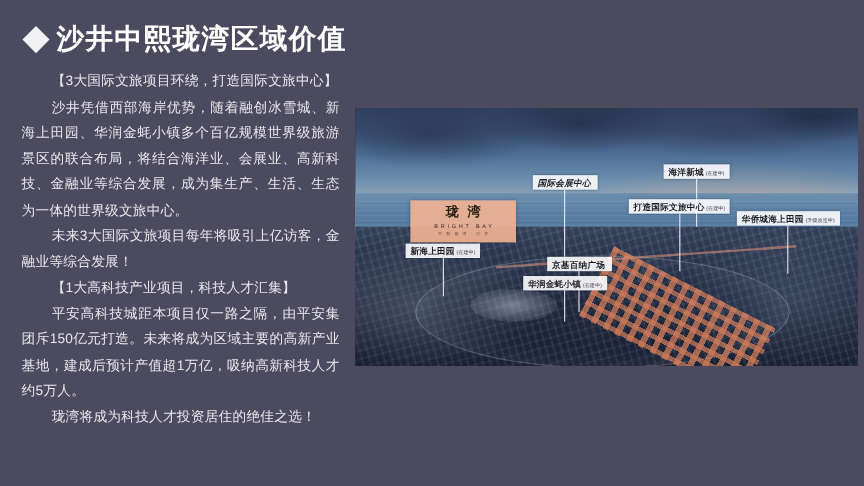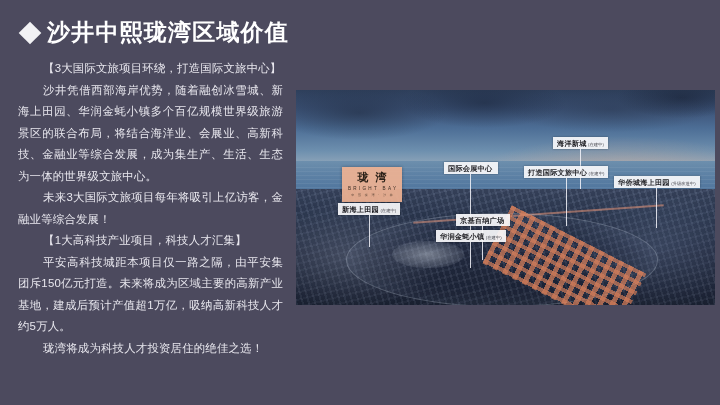--- a/index.html
+++ b/index.html
@@ -244,21 +244,21 @@
   .pin-stem {
     width: 1px;
     background: rgba(245,245,250,0.85);
   }
 
   
   .badge {
     position: absolute;
     left: 46px;
     top: 77px;
-    width: 60px;
+    width: 88px;
     height: 35px;
     background: rgba(239,178,146,0.92);
     display: flex;
     flex-direction: column;
     align-items: center;
     justify-content: center;
     box-shadow: 0 0 3px rgba(0,0,0,0.3);
   }
   .badge-cn {
     color: #2a2018;
@@ -324,21 +324,21 @@
       <div class="badge-sub">中 熙 珑 湾 · 沙 井</div>
     </div>
 
     <div class="pin" style="left:257px; top:47px;">
       <div class="pin-box">
         <span>海洋新城</span><span class="sub">(在建中)</span>
       </div>
       <div class="pin-stem" style="height:40px;"></div>
     </div>
 
-    <div class="pin" style="left:148px; top:72px;">
+    <div class="pin" style="left:148px; top:56px;font-style:italic;">
       <div class="pin-box">
         <span>国际会展中心</span><span class="sub"></span>
       </div>
       <div class="pin-stem" style="height:56px;"></div>
     </div>
 
     <div class="pin" style="left:228px; top:76px;">
       <div class="pin-box">
         <span>打造国际文旅中心</span><span class="sub">(在建中)</span>
       </div>

